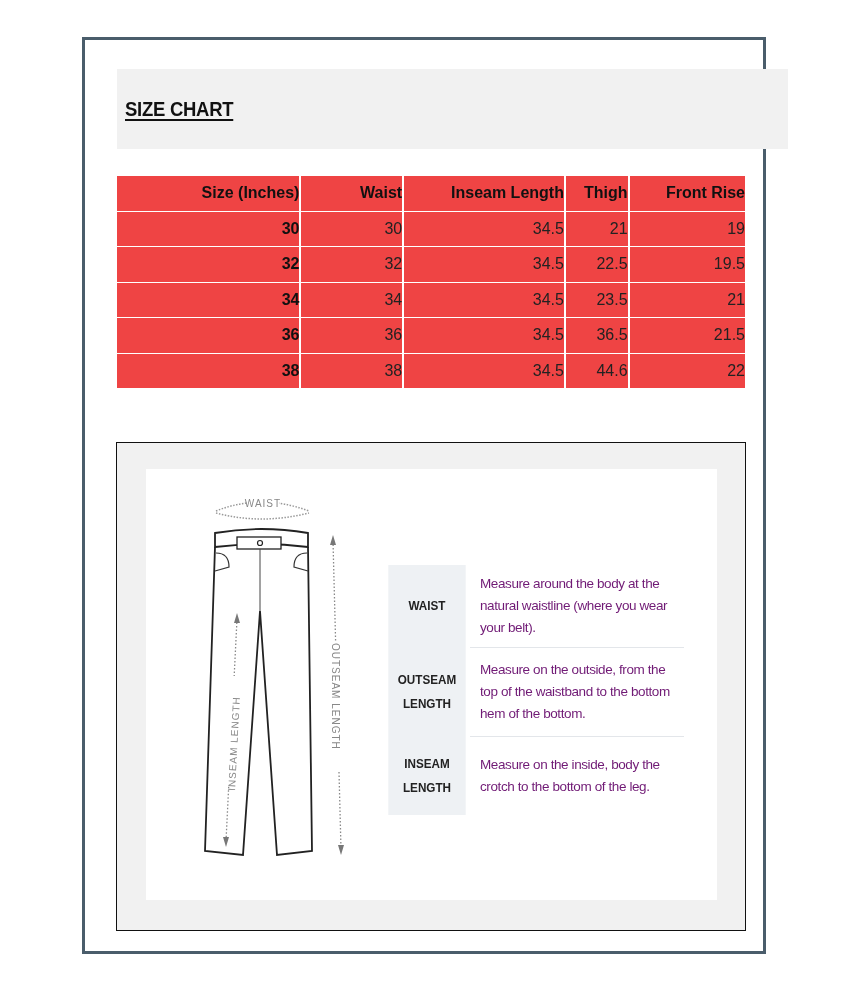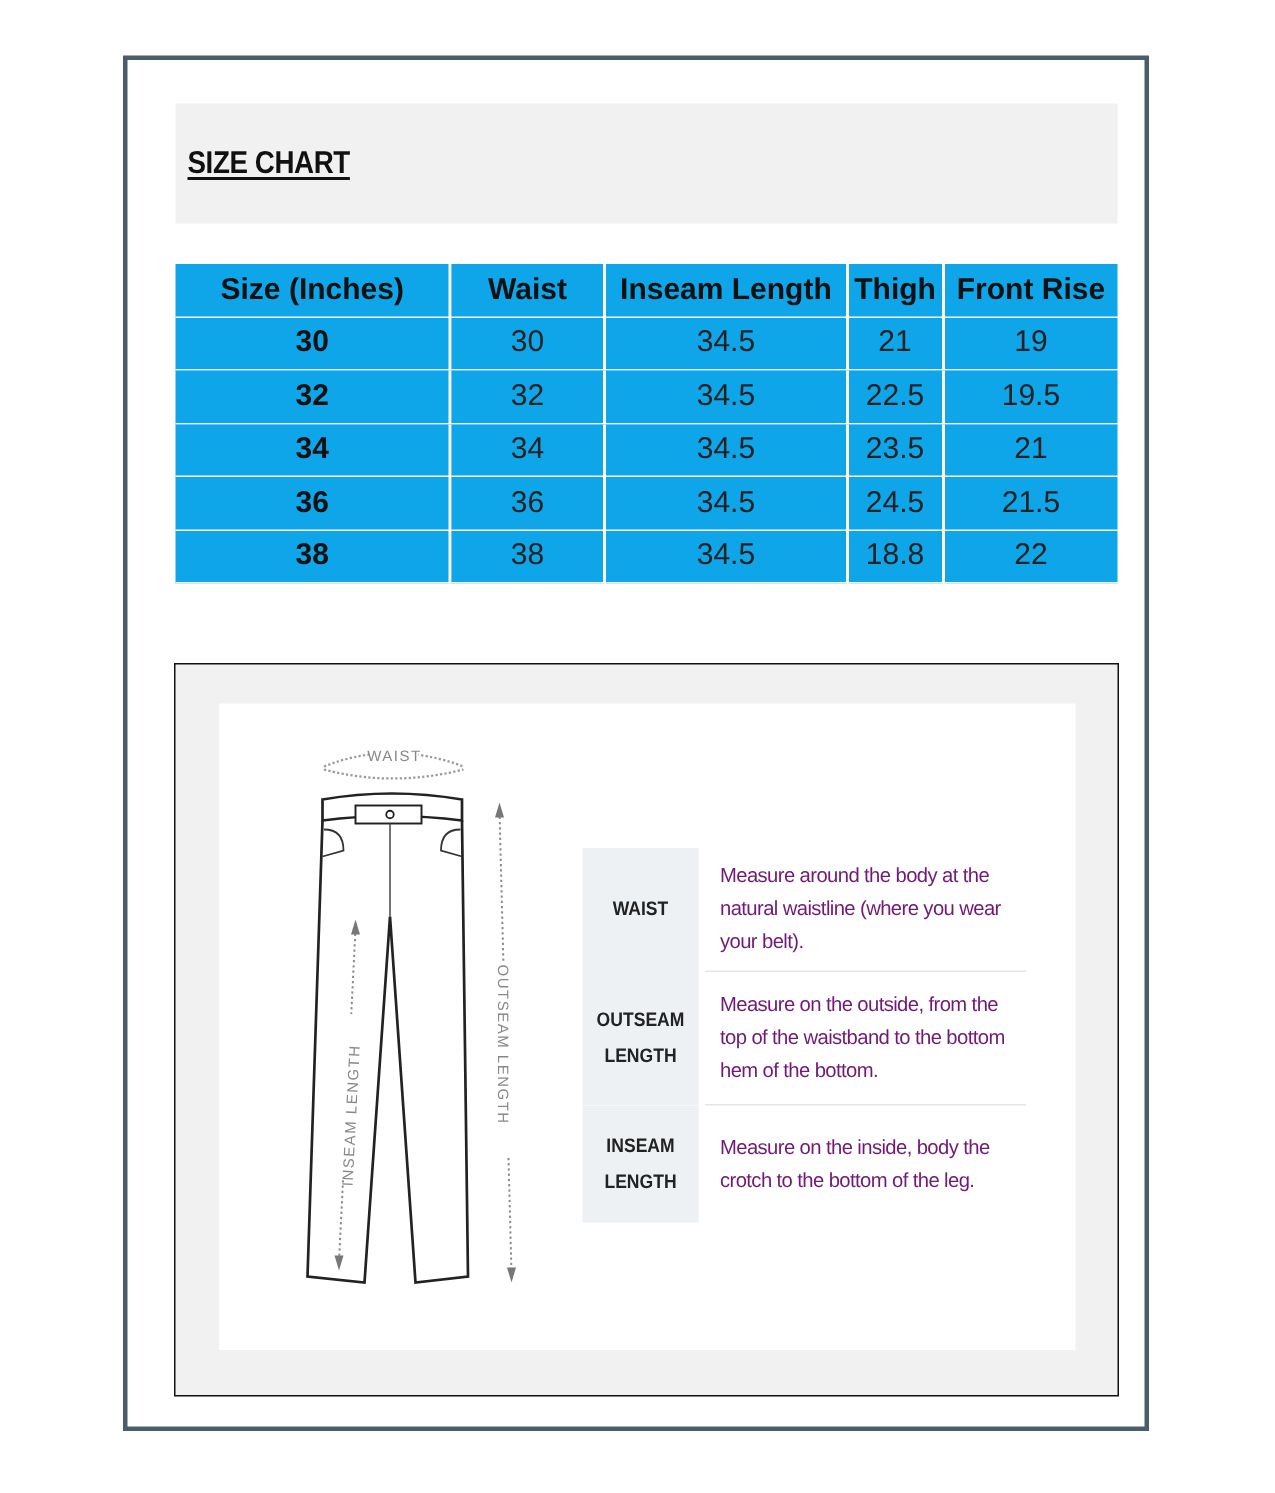--- a/index.html
+++ b/index.html
@@ -1,21 +1,21 @@
 <!DOCTYPE html>
 <html><head>
 <meta charset="utf-8">
 <style>
   html, body { margin:0; padding:0; background:#ffffff; }
   body { width:850px; height:995px; position:relative; font-family:"Liberation Sans", sans-serif; overflow:hidden; }
   .frame { position:absolute; left:82px; top:37px; width:684px; height:917px; border:3px solid #4a5d6b; box-sizing:border-box; background:#fff; }
-  .title-bar { position:absolute; left:117px; top:69px; width:628px; height:80px; background:#f1f1f1; }
+  .title-bar { position:absolute; left:117px; top:69px; width:628px; height:80px; background:#f1f1f1;padding-left:43px; }
   .title { position:absolute; left:8px; top:28px; font-family:"Liberation Sans Narrow","Liberation Sans", sans-serif; font-weight:bold; font-size:21px; color:#111; text-decoration:underline; text-underline-offset:3px; letter-spacing:-0.3px; transform:scaleX(0.88); transform-origin:left; }
   table.size { position:absolute; left:117px; top:176px; width:628px; border-collapse:separate; border-spacing:0; }
-  table.size td, table.size th { background:#0ea5e9; height:34.5px; text-align:center; font-size:20px; color:#222; border-right:2px solid #fff; border-bottom:1px solid #fff; padding:0; }
+  table.size td, table.size th { background:#ef4444; height:34.5px; text-align:right; font-size:16px; color:#222; border-right:2px solid #fff; border-bottom:1px solid #fff; padding:0; }
   table.size th { font-weight:bold; color:#111; }
   table.size td.sz { font-weight:bold; color:#111; }
   table.size tr > *:last-child { border-right:none; }
   .col0 { width:185px; } .col1 { width:102px; } .col2 { width:162px; } .col3 { width:62px;margin-top:44px; } .col4 { width:117px; }
   .diagram-box { position:absolute; left:116px; top:442px; width:630px; height:489px; border:1px solid #111; box-sizing:border-box; background:#f1f1f1; }
   .diagram-inner { position:absolute; left:29px; top:26px; width:571px; height:431px; background:#fff; }
   .pants { position:absolute; left:45px; top:22px; width:190px; height:370px; }
   .mtable { position:absolute; left:238px; top:96px; width:300px; border-collapse:collapse; font-family:"Liberation Sans Narrow","Liberation Sans", sans-serif; }
   .mtable td { vertical-align:middle; font-size:13px; }
   .mtable td.lbl { width:84px; background:#eef1f4; text-align:center; font-weight:bold; color:#222; font-size:13px; line-height:24px; transform:scaleX(0.9); }
@@ -64,28 +64,28 @@
       <td class="sz">34</td>
       <td>34</td>
       <td>34.5</td>
       <td>23.5</td>
       <td>21</td>
     </tr>
     <tr>
       <td class="sz">36</td>
       <td>36</td>
       <td>34.5</td>
-      <td>24.5</td>
+      <td>36.5</td>
       <td>21.5</td>
     </tr>
     <tr>
       <td class="sz">38</td>
       <td>38</td>
       <td>34.5</td>
-      <td>18.8</td>
+      <td>44.6</td>
       <td>22</td>
     </tr>
   </tbody>
 </table>
 
 <div class="diagram-box">
   <div class="diagram-inner">
 
     <svg class="pants" viewBox="0 0 190 370" xmlns="http://www.w3.org/2000/svg">
 

